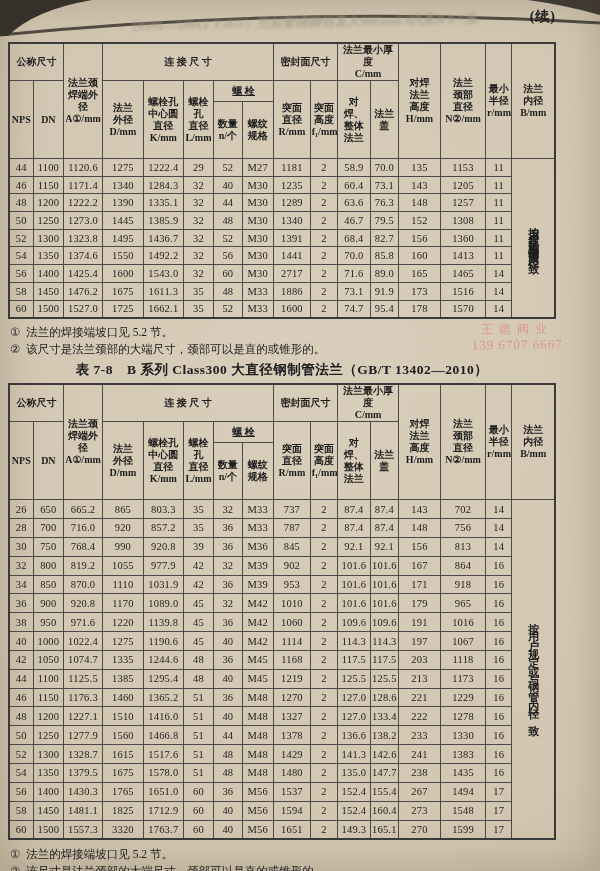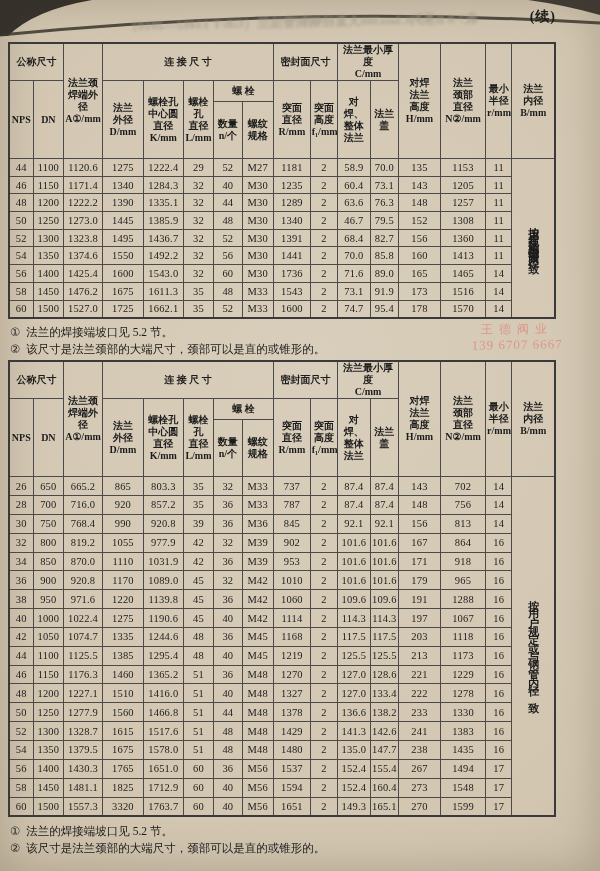--- a/index.html
+++ b/index.html
@@ -42,21 +42,21 @@
   th,td{
     border:1px solid #4a4a48;
     text-align:center;vertical-align:middle;
     padding:0 1px;overflow:hidden;
   }
   thead th{
     font-size:10px;font-weight:bold;line-height:1.2;
     white-space:pre-line;
   }
   tr.h1 th{height:24px;}
-  tr.h2 th.grp{height:20px;}
+  tr.h2 th.grp{height:20px;text-decoration:underline;}
   tr.h3 th{height:56px;}
   tbody td{font-size:10.5px;letter-spacing:.2px;}
   #tbody1 tr{height:17.7px;}
   #tbody2 tr{height:18.85px;}
   td.bore-cell{
     writing-mode:vertical-rl;text-orientation:upright;
     font-size:11px;font-weight:bold;letter-spacing:3px;
     padding:4px 0;
   }
   #tbody2 td.bore-cell{letter-spacing:8.5px;}
@@ -274,38 +274,38 @@
           </tr>
           <tr>
             <td>56</td>
             <td>1400</td>
             <td>1425.4</td>
             <td>1600</td>
             <td>1543.0</td>
             <td>32</td>
             <td>60</td>
             <td>M30</td>
-            <td>1736</td>
+            <td>2717</td>
             <td>2</td>
             <td>71.6</td>
             <td>89.0</td>
             <td>165</td>
             <td>1465</td>
             <td>14</td>
           </tr>
           <tr>
             <td>58</td>
             <td>1450</td>
             <td>1476.2</td>
             <td>1675</td>
             <td>1611.3</td>
             <td>35</td>
             <td>48</td>
             <td>M33</td>
-            <td>1543</td>
+            <td>1886</td>
             <td>2</td>
             <td>73.1</td>
             <td>91.9</td>
             <td>173</td>
             <td>1516</td>
             <td>14</td>
           </tr>
           <tr>
             <td>60</td>
             <td>1500</td>
@@ -324,20 +324,21 @@
             <td>14</td>
           </tr>
         </tbody>
     </table>
 
     <div class="notes">
       <div class="note-line"><span class="nm">①</span><span>法兰的焊接端坡口见 5.2 节。</span></div>
       <div class="note-line"><span class="nm">②</span><span>该尺寸是法兰颈部的大端尺寸，颈部可以是直的或锥形的。</span></div>
     </div>
 
+    <div class="tbl-title">表 7-8　B 系列 Class300 大直径钢制管法兰（GB/T 13402—2010）</div>
 
     <table>
       <colgroup>
         <col style="width:4.6%">
           <col style="width:5.8%">
           <col style="width:7.4%">
         <col style="width:7.8%">
           <col style="width:7.6%">
           <col style="width:5.8%">
         <col style="width:5.4%">
@@ -520,21 +521,21 @@
             <td>1220</td>
             <td>1139.8</td>
             <td>45</td>
             <td>36</td>
             <td>M42</td>
             <td>1060</td>
             <td>2</td>
             <td>109.6</td>
             <td>109.6</td>
             <td>191</td>
-            <td>1288</td>
+            <td>1016</td>
             <td>16</td>
           </tr>
           <tr>
             <td>40</td>
             <td>1000</td>
             <td>1022.4</td>
             <td>1275</td>
             <td>1190.6</td>
             <td>45</td>
             <td>40</td>

